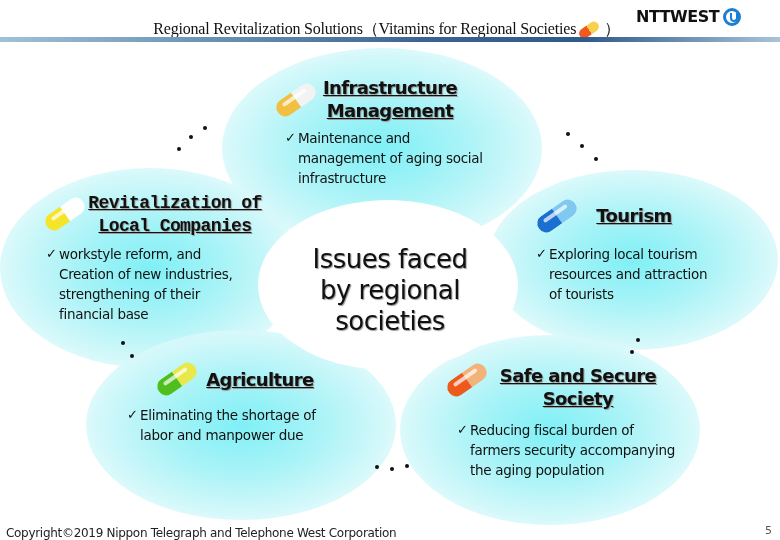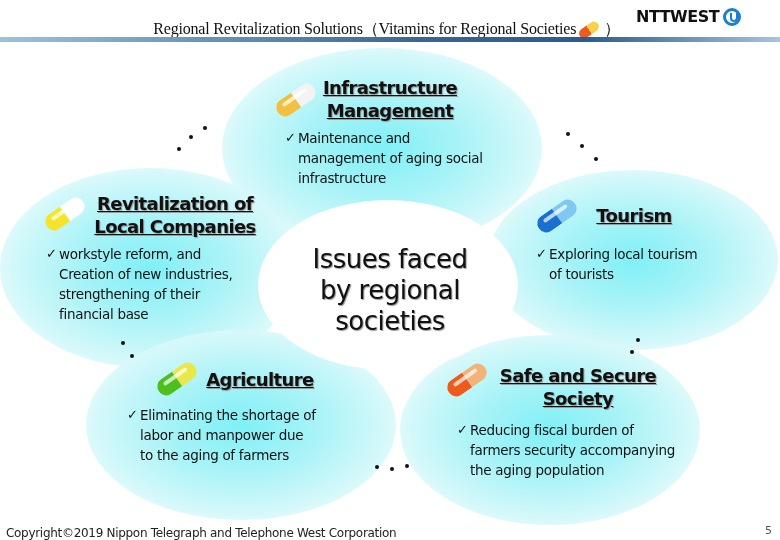--- a/index.html
+++ b/index.html
@@ -114,21 +114,21 @@
   <div>Maintenance and</div>
   <div>management of aging social</div>
   <div>infrastructure</div>
 </div>
 
 <div class="pill" style="left:56px;top:192px;">
   <div class="half-a" style="background:#ffffff;"></div>
     <div class="half-b" style="background:#f5e52a;"></div>
     <div class="shine"></div>
 </div>
-<div class="card-title" style="left:80px;top:192px;width:190px;">
+<div class="card-title" style="left:80px;top:192px;width:190px;font-family:Liberation Mono, monospace;">
   <div>Revitalization of</div>
   <div>Local Companies</div>
 </div>
 <div class="card-desc" style="left:59px;top:244px;width:210px;">
   <span class="check">✓</span>
   <div>workstyle reform, and</div>
   <div>Creation of new industries,</div>
   <div>strengthening of their</div>
   <div>financial base</div>
 </div>
@@ -137,36 +137,36 @@
   <div class="half-a" style="background:#7fc8f0;"></div>
     <div class="half-b" style="background:#1a6fd0;"></div>
     <div class="shine"></div>
 </div>
 <div class="card-title" style="left:584px;top:204px;width:100px;">
   <div>Tourism</div>
 </div>
 <div class="card-desc" style="left:549px;top:244px;width:220px;">
   <span class="check">✓</span>
   <div>Exploring local tourism</div>
+  <div>resources and attraction</div>
   <div>of  tourists</div>
 </div>
 
 <div class="pill" style="left:168px;top:357px;">
   <div class="half-a" style="background:#e9e84a;"></div>
     <div class="half-b" style="background:#4fbf1e;"></div>
     <div class="shine"></div>
 </div>
 <div class="card-title" style="left:196px;top:368px;width:128px;">
   <div>Agriculture</div>
 </div>
 <div class="card-desc" style="left:140px;top:405px;width:230px;">
   <span class="check">✓</span>
   <div>Eliminating the shortage of</div>
   <div>labor and manpower due</div>
-  <div>to the aging of farmers</div>
 </div>
 
 <div class="pill" style="left:458px;top:358px;">
   <div class="half-a" style="background:#f2b37a;"></div>
     <div class="half-b" style="background:#ee5a1c;"></div>
     <div class="shine"></div>
 </div>
 <div class="card-title" style="left:488px;top:364px;width:180px;">
   <div>Safe and Secure</div>
   <div>Society</div>

